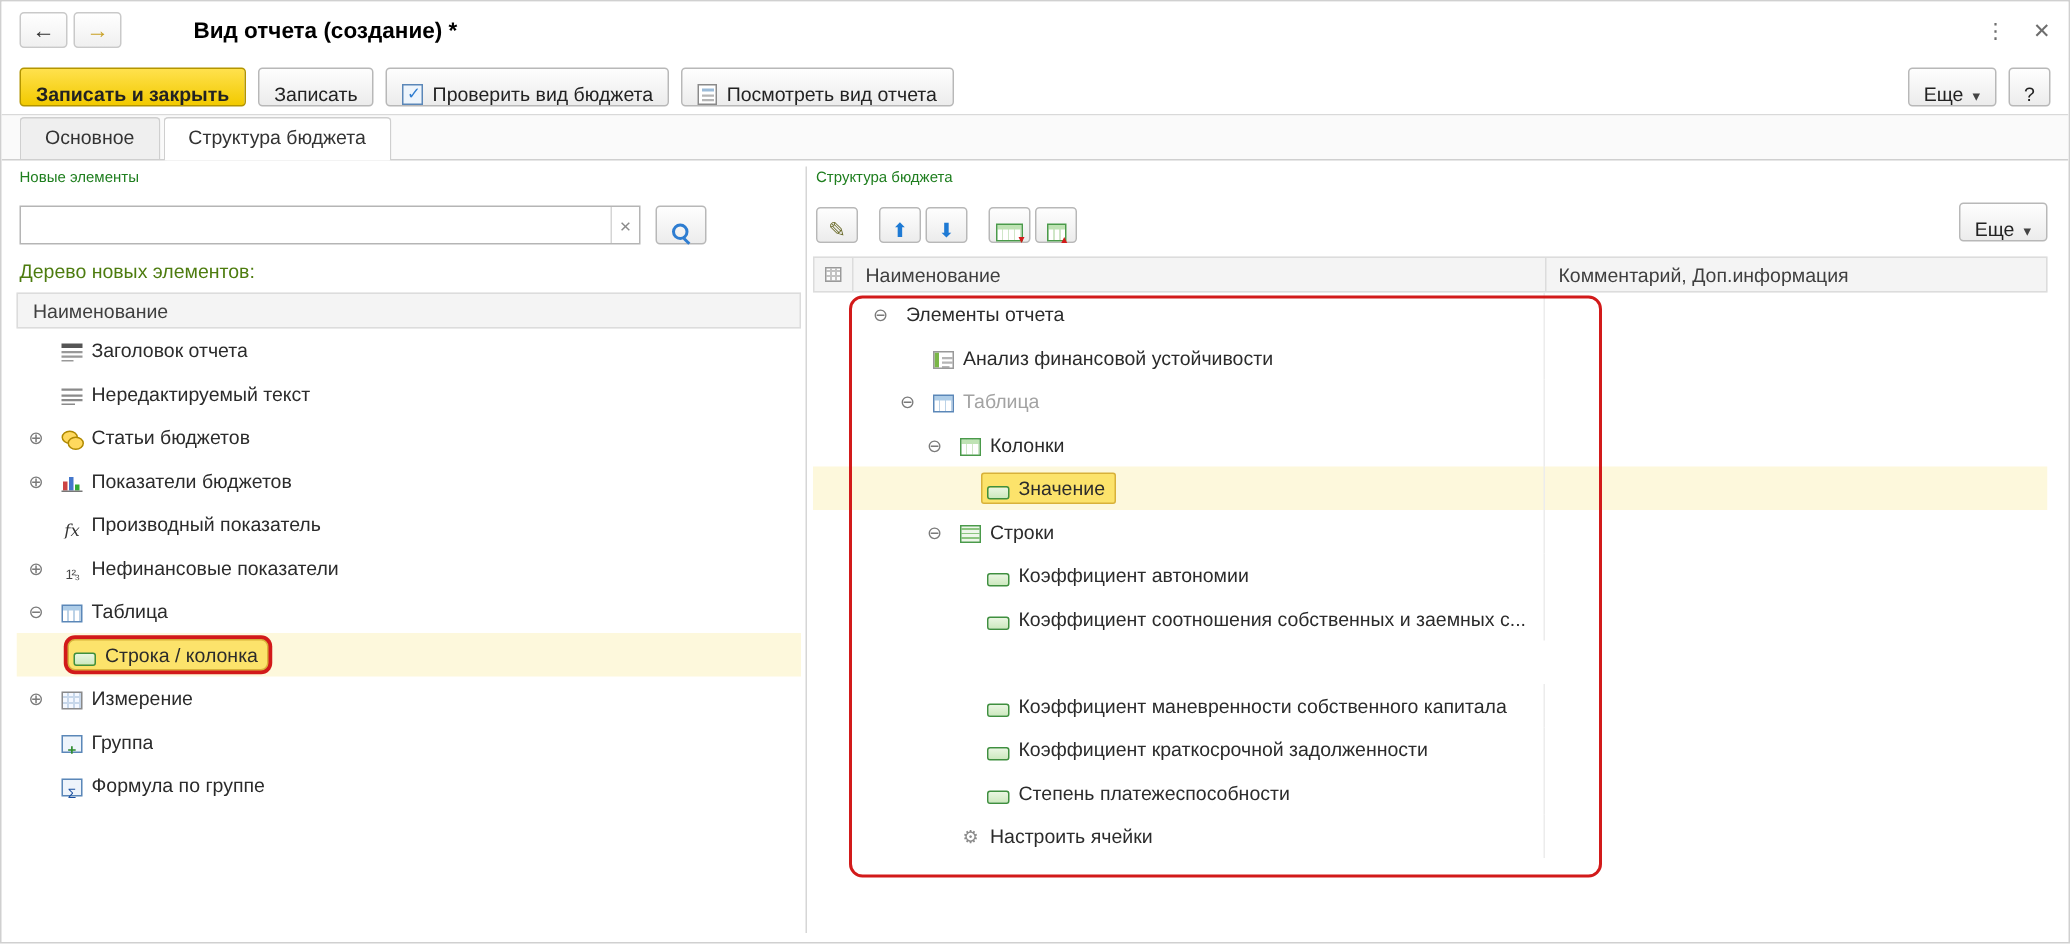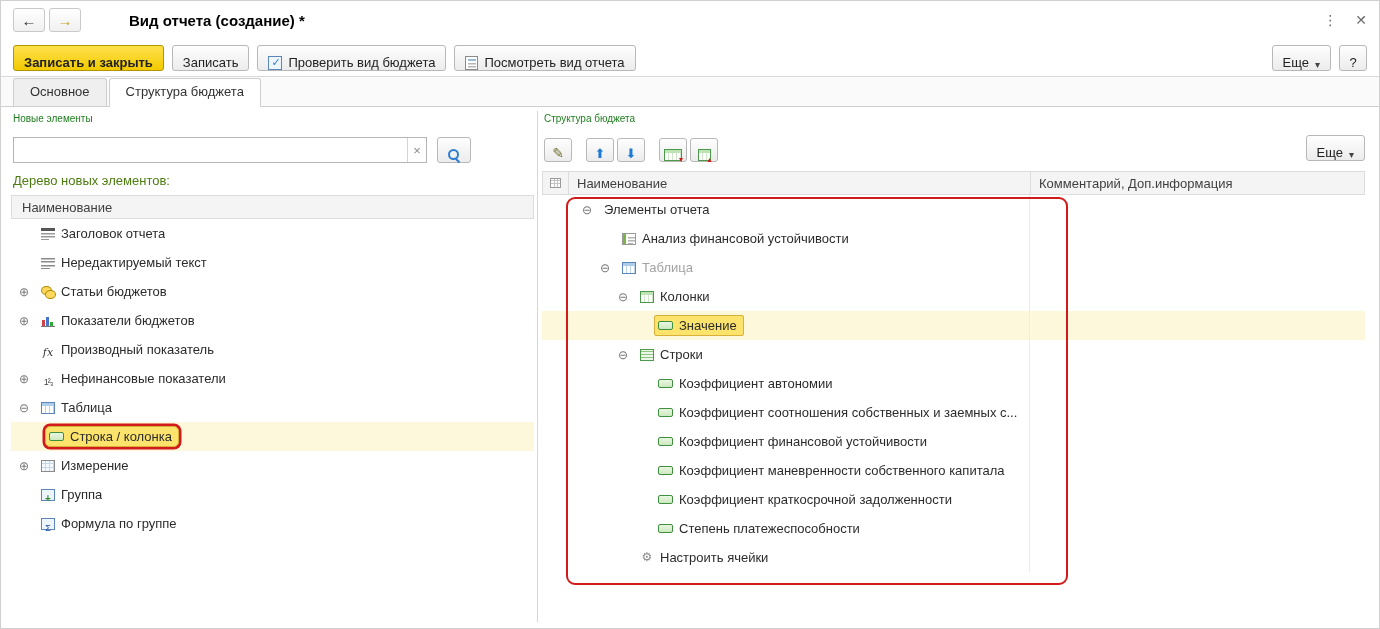--- a/index.html
+++ b/index.html
@@ -88,21 +88,21 @@
   #right-rows { position:absolute; left:0; top:84px; right:0; bottom:0; overflow:hidden; }
 
   
   .trow { height:29px; display:flex; align-items:center; cursor:default; }
   .trow .tname { display:flex; align-items:center; overflow:hidden; white-space:nowrap; flex:1; height:100%; }
   #right-rows .trow .tname { flex:none; width:488px; border-right:1px solid #ececec; }
   #right-rows .trow .tcomment { flex:1; height:100%; }
   .trow.sel { background:#fdf8dc; }
   .trow.dim .tlabel { color:#a3a3a3; }
   .exp { display:inline-block; width:18px; color:#7a7a7a; font-size:12px; flex:none; }
-  .chip { display:inline-flex; align-items:center; padding:2px 6px 2px 3px; border:1px solid transparent; border-radius:2px; max-width:100%; overflow:hidden; }
+  .chip { display:inline-flex; align-items:flex-end; padding:2px 6px 2px 3px; border:1px solid transparent; border-radius:2px; max-width:100%; overflow:hidden; }
   .chip .tlabel { overflow:hidden; text-overflow:ellipsis; }
   .chip.chipsel { background:#fce36b; border-color:#d8b13a; }
   .chip.annot { box-shadow:0 0 0 2.5px #d21a1a; border-radius:5px; }
 
   
   .annotation-rect { position:absolute; left:24px; top:86px; width:502px; height:388px; border:2.5px solid #d21a1a; border-radius:9px; pointer-events:none; }
 
   
   .ticon { display:inline-block; width:14px; height:12px; margin-right:6px; vertical-align:-1px; position:relative; flex:none; text-align:center; }
   .ticon-report-title { background:
@@ -426,27 +426,20 @@
         <div class="tname" style="padding-left: 94px;">
           <span class="exp"></span>
           <span class="chip">
             <span class="ticon ticon-row-col"></span>
             <span class="tlabel">Коэффициент соотношения собственных и заемных с...</span>
           </span>
         </div>
         <div class="tcomment"></div>
       </div>
       <div class="trow">
-        <div class="tname" style="padding-left: 94px;">
-          <span class="exp"></span>
-          <span class="chip">
-            <span class="ticon ticon-row-col"></span>
-            <span class="tlabel">Коэффициент финансовой устойчивости</span>
-          </span>
-        </div>
         <div class="tcomment"></div>
       </div>
       <div class="trow">
         <div class="tname" style="padding-left: 94px;">
           <span class="exp"></span>
           <span class="chip">
             <span class="ticon ticon-row-col"></span>
             <span class="tlabel">Коэффициент маневренности собственного капитала</span>
           </span>
         </div>

